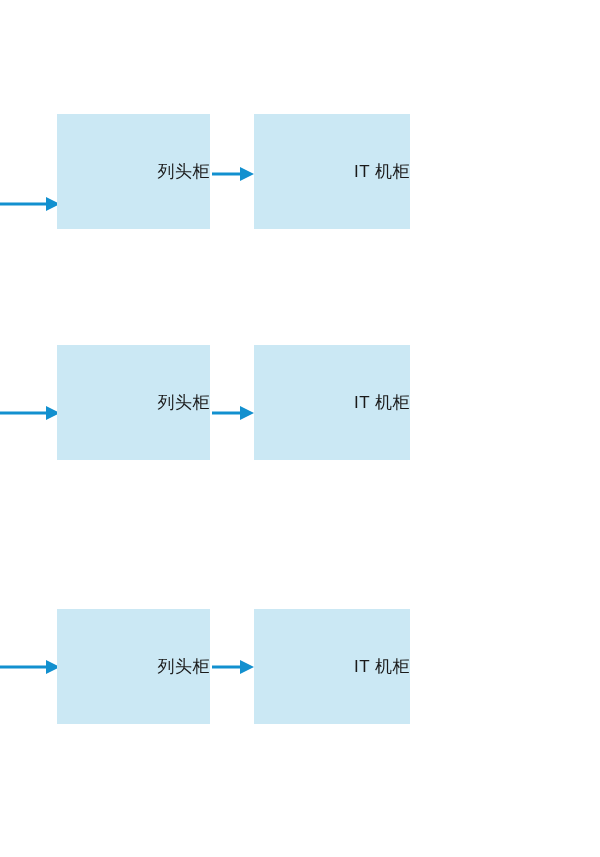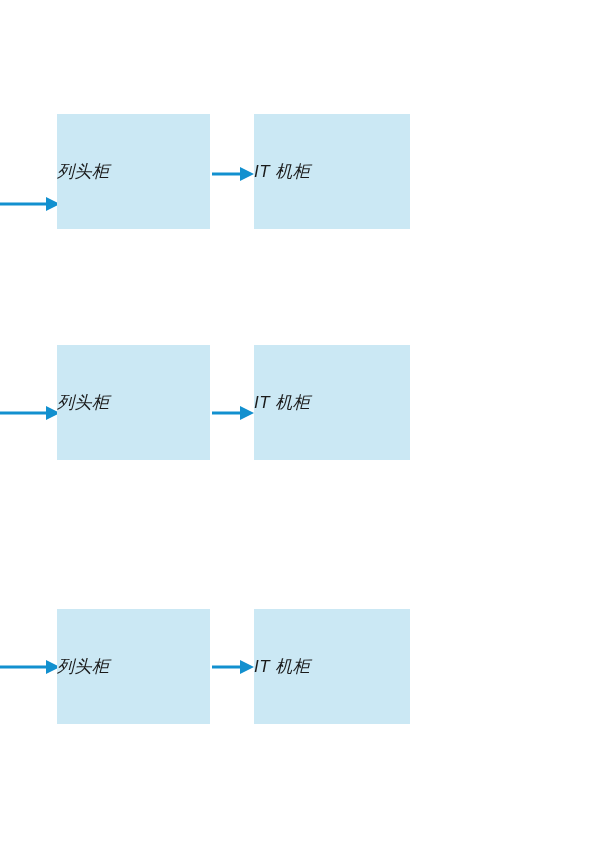--- a/index.html
+++ b/index.html
@@ -16,23 +16,22 @@
     width: 600px;
     height: 857px;
     background: #ffffff;
     overflow: hidden;
   }
   .node {
     position: absolute;
     background: #cbe8f4;
     display: flex;
     align-items: center;
-    justify-content: flex-start;
+    justify-content: flex-end;
     box-sizing: border-box;
-    font-style: italic;
   }
   .node-label {
     font-size: 17px;
     color: #1a1a1a;
     letter-spacing: 0.5px;
     line-height: 1;
     white-space: nowrap;
     font-weight: 400;
   }
   

